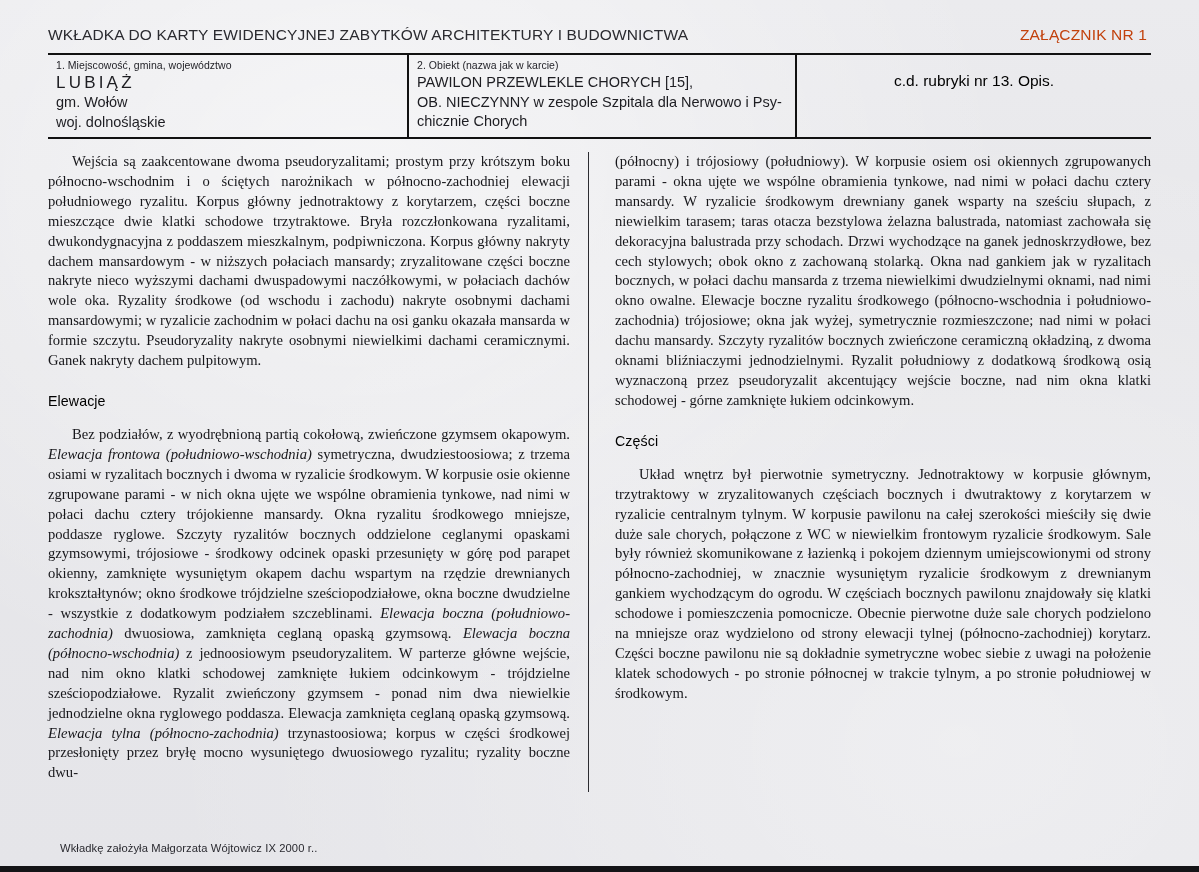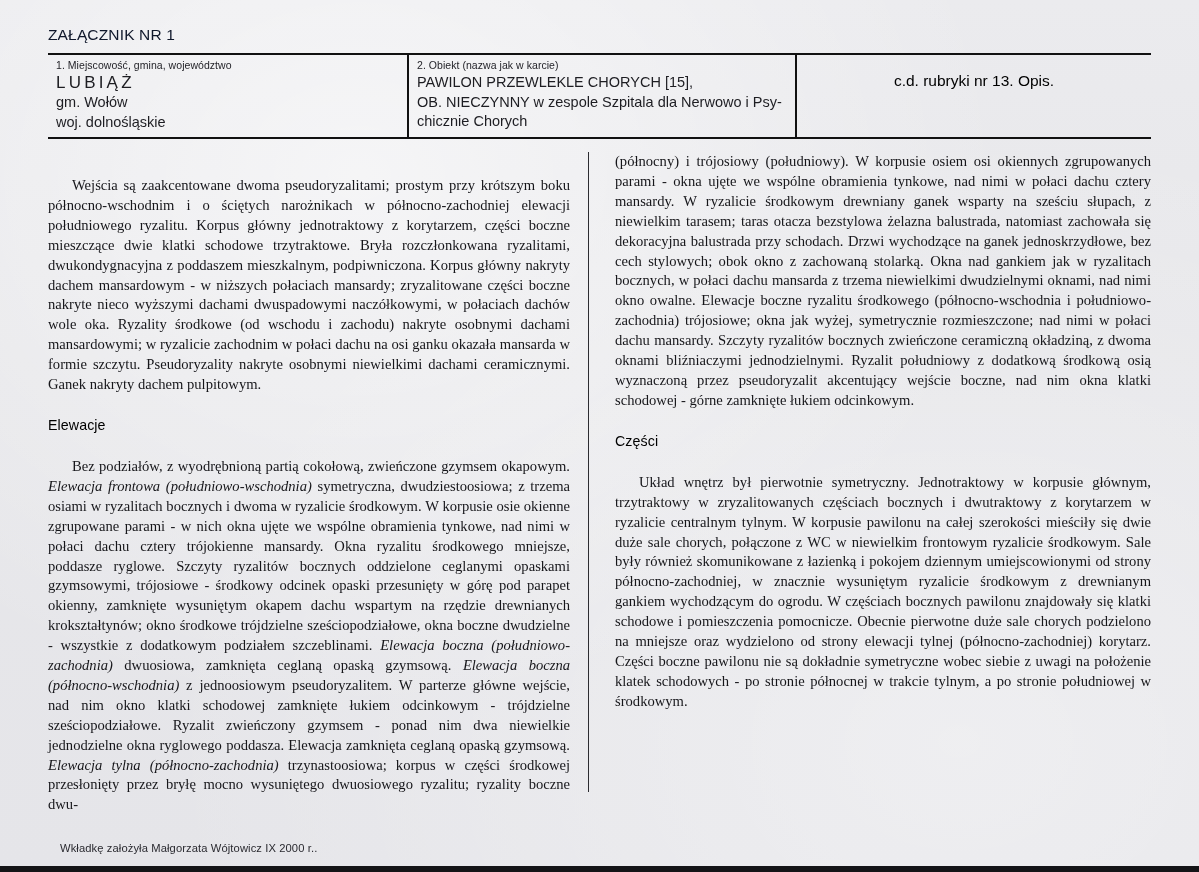--- a/index.html
+++ b/index.html
@@ -55,21 +55,21 @@
   }
   .doc-header-title {
     font-size: 15.5px;
     letter-spacing: 0.15px;
     color: #2b2b30;
     white-space: nowrap;
   }
   .doc-header-annex {
     font-size: 15.5px;
     letter-spacing: 0.15px;
-    color: #0f172a;
+    color: #c2410c;
     white-space: nowrap;
     padding-right: 4px;
   }
 
   
   .meta-table {
     display: flex;
     border-top: 2.5px solid #111;
     border-bottom: 2.5px solid #111;
     background: transparent;
@@ -148,21 +148,21 @@
   p.body-par {
     margin: 0;
     font-size: 14.6px;
     line-height: 19.9px;
     text-align: justify;
     text-justify: inter-word;
     color: #16161a;
     font-family: "Liberation Serif", "DejaVu Serif", serif;
     hyphens: manual;
   }
-  p.body-par.indent { text-indent: 24px; margin-top: 24px; }
+  p.body-par.indent { text-indent: 24px; }
 
   .section-head {
     font-family: "Liberation Sans", "DejaVu Sans", sans-serif;
     font-size: 14.2px;
     color: #000000;
     margin: 22px 0 16px 0;
     letter-spacing: 0.1px;
   }
 
   em.emph {
@@ -190,20 +190,21 @@
     background: #141417;
   }
 </style>
 </head>
 <body>
 
 <div class="scan-page">
   <div class="page-inner">
 
     <div class="doc-header">
+      <div class="doc-header-title">WKŁADKA DO KARTY EWIDENCYJNEJ ZABYTKÓW ARCHITEKTURY I BUDOWNICTWA</div>
       <div class="doc-header-annex">ZAŁĄCZNIK NR 1</div>
     </div>
 
     <div class="meta-table">
 
       <div class="meta-cell c1">
         <div class="meta-label">1. Miejscowość, gmina, województwo</div>
         <div class="meta-value-big spaced">LUBIĄŻ</div>
         <div class="meta-value">gm. Wołów</div>
         <div class="meta-value">woj. dolnośląskie</div>

